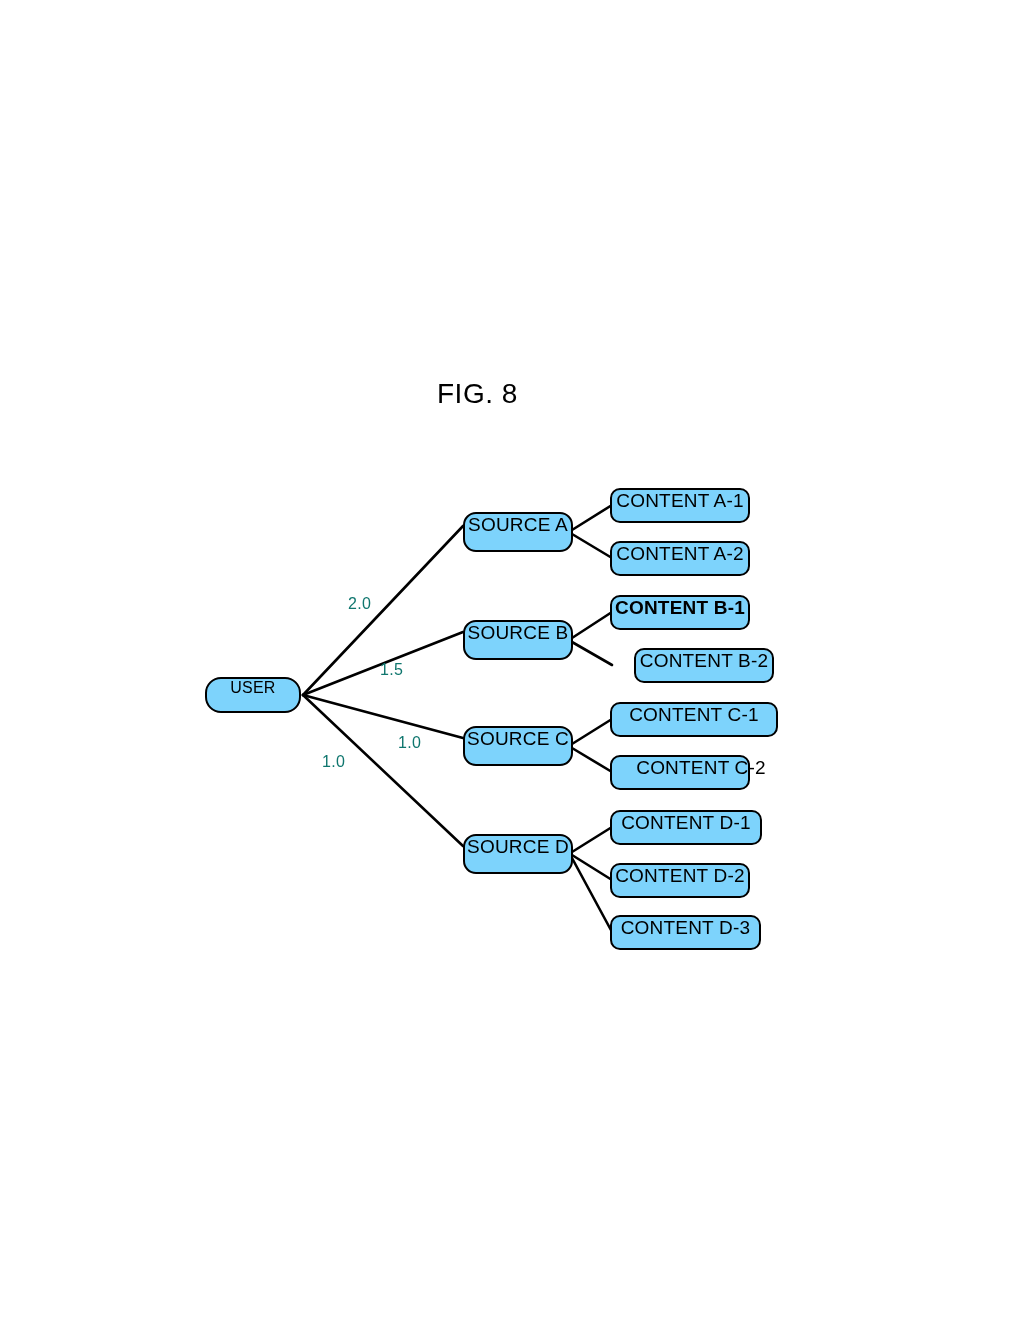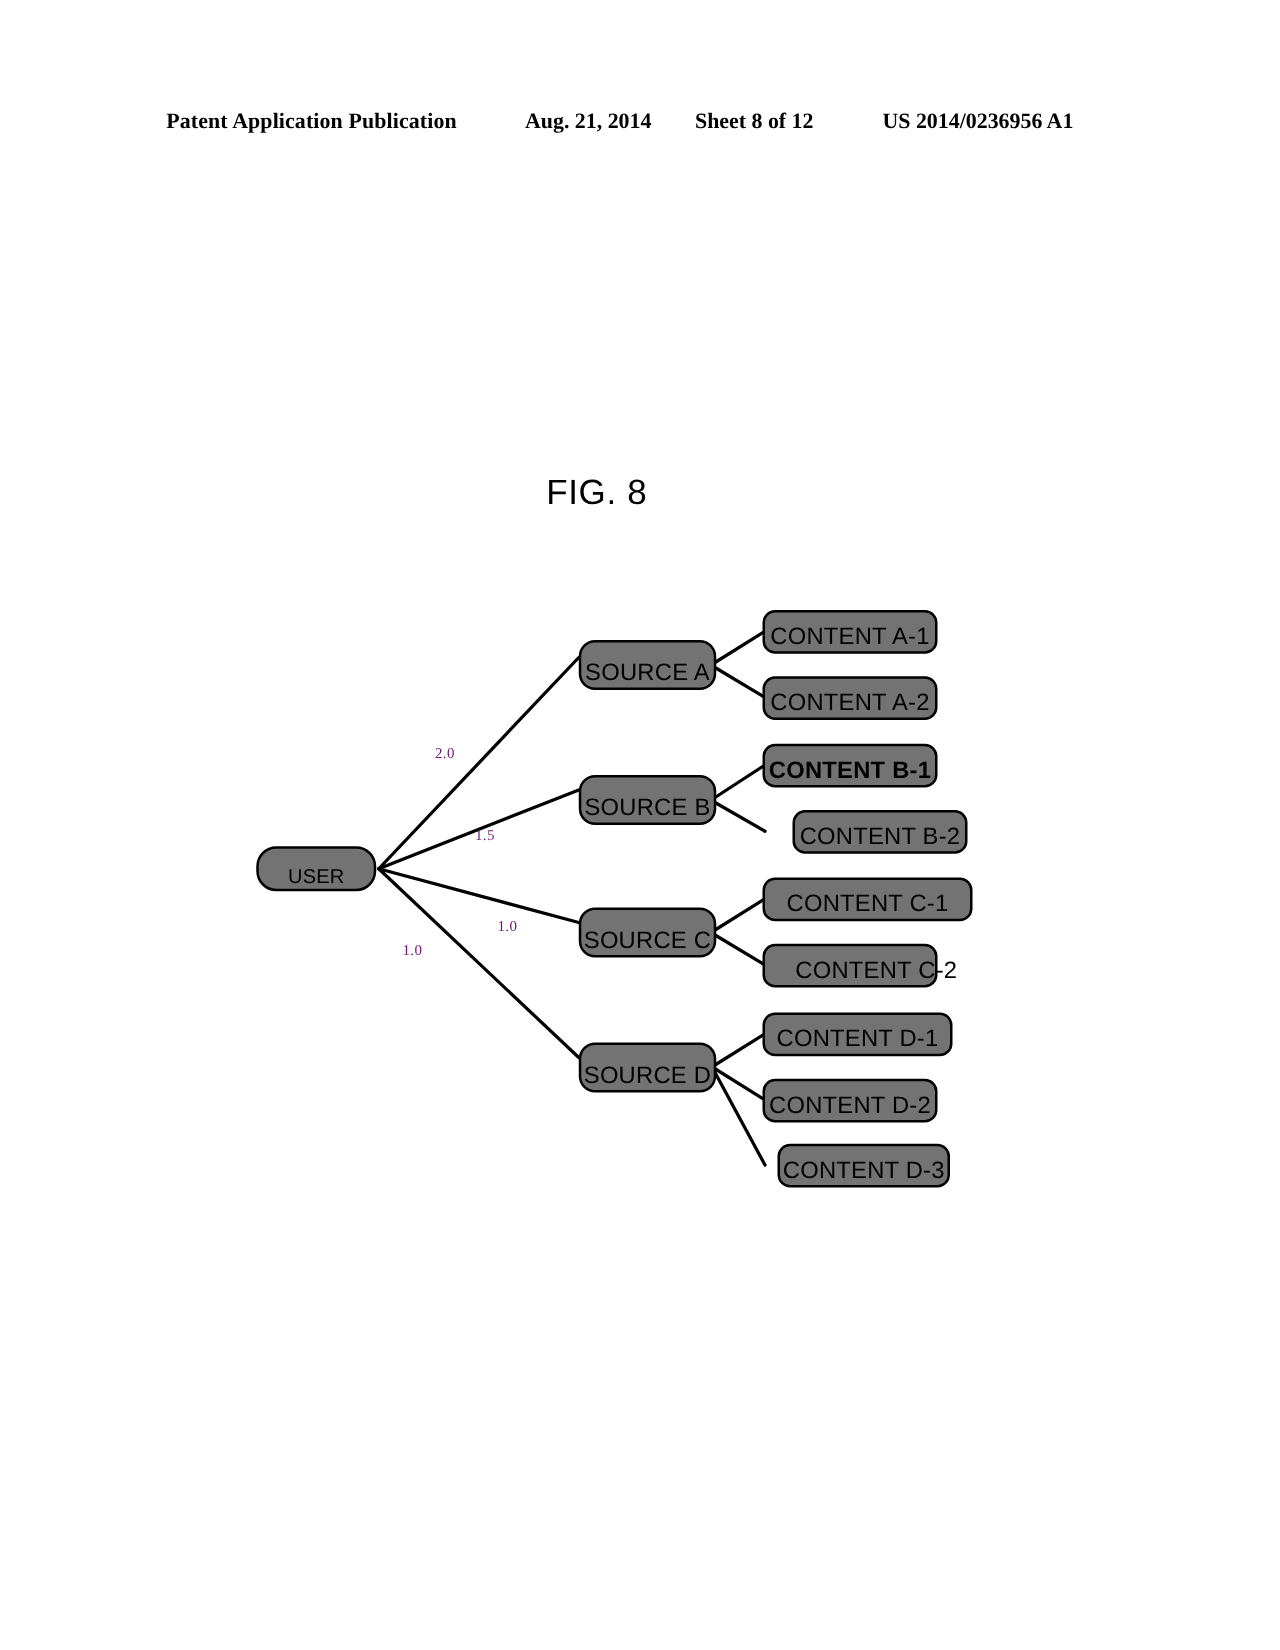--- a/index.html
+++ b/index.html
@@ -81,24 +81,24 @@
     top: 0;
     width: 1024px;
     height: 1320px;
     pointer-events: none;
   }
   .node {
     position: absolute;
     box-sizing: border-box;
     border: 2.6px solid #000000;
     border-radius: 11px;
-    background: #737373;
+    background: #7dd3fc;
     color: #000000;
     display: flex;
-    align-items: flex-end;
+    align-items: flex-start;
     justify-content: center;
     font-family: "Liberation Sans", sans-serif;
     font-weight: 400;
     letter-spacing: 0.2px;
     white-space: nowrap;
   }
   .node-user {
     height: 36px;
     font-size: 16px;
     border-radius: 16px;
@@ -108,39 +108,33 @@
     font-size: 19px;
     border-radius: 13px;
   }
   .node-content {
     height: 35px;
     font-size: 19px;
     border-radius: 10px;
   }
   .edge-label {
     position: absolute;
-    font-family: Liberation Serif, serif;
-    font-size: 12px;
+    font-family: Liberation Sans, sans-serif;
+    font-size: 16px;
     font-weight: 400;
-    color: #701a75;
+    color: #0f766e;
     letter-spacing: 0.3px;
     white-space: nowrap;
   }
 </style>
 </head>
 <body>
 
 <div id="page">
 
-  <div class="pub-header">
-    <span class="h-pub">Patent Application Publication</span>
-    <span class="h-date">Aug. 21, 2014</span>
-    <span class="h-sheet">Sheet 8 of 12</span>
-    <span class="h-number">US 2014/0236956 A1</span>
-  </div>
 
   <div class="fig-title">FIG. 8</div>
 
   <div id="diagram">
 
     <svg id="edge-layer" width="1024" height="1320" viewBox="0 0 1024 1320">
       <g stroke="#000000" stroke-width="2.6" fill="none" stroke-linecap="round">
 
         <line x1="303" y1="695" x2="463" y2="526"></line>
         <line x1="303" y1="695" x2="463" y2="632"></line>
@@ -204,18 +198,18 @@
     <div class="node node-content" style="left:610px; top:755px; width:140px;padding-left:42px;">
       <span>CONTENT C-2</span>
     </div>
 
     <div class="node node-content" style="left:610px; top:810px; width:152px;">
       <span>CONTENT D-1</span>
     </div>
     <div class="node node-content" style="left:610px; top:863px; width:140px;">
       <span>CONTENT D-2</span>
     </div>
-    <div class="node node-content" style="left:610px; top:915px; width:138px;margin-left:12px;">
+    <div class="node node-content" style="left:610px; top:915px; width:151px;">
       <span>CONTENT D-3</span>
     </div>
 
   </div>
 </div>
 
 </body></html>

